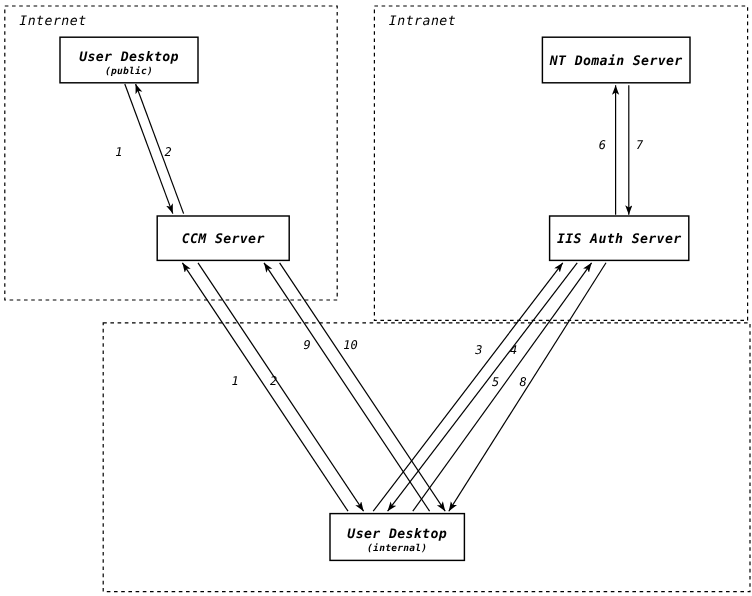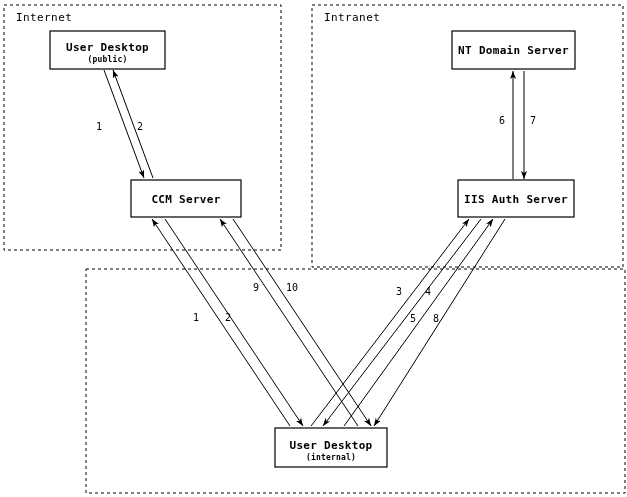--- a/index.html
+++ b/index.html
@@ -63,21 +63,21 @@
   .flow-label {
     font-family: "DejaVu Sans Mono", "Liberation Mono", monospace;
     font-size: 10px;
     fill: #000000;
     text-anchor: middle;
   }
 </style>
 </head>
 <body>
 
-<div id="diagram-root" style="width: 627px; height: 497px; background: rgb(255, 255, 255);">
+<div id="diagram-root" style="width: 627px; height: 497px; background: rgb(255, 255, 255); font-style: italic;">
   <svg id="diagram" viewBox="0 0 627 497" xmlns="http://www.w3.org/2000/svg">
     <defs>
       <marker id="arrowhead" markerWidth="9" markerHeight="9" refX="8" refY="3" orient="auto" markerUnits="strokeWidth">
         <path d="M0,0 L8,3 L0,6 L2,3 Z" fill="#000000"></path>
       </marker>
     </defs>
     <g id="zones-layer">
         <g>
           <rect x="4" y="5" width="277" height="245" class="zone-rect" stroke="#000000"></rect>
           <text x="16" y="21" class="zone-label" fill="#000000">Internet</text>

